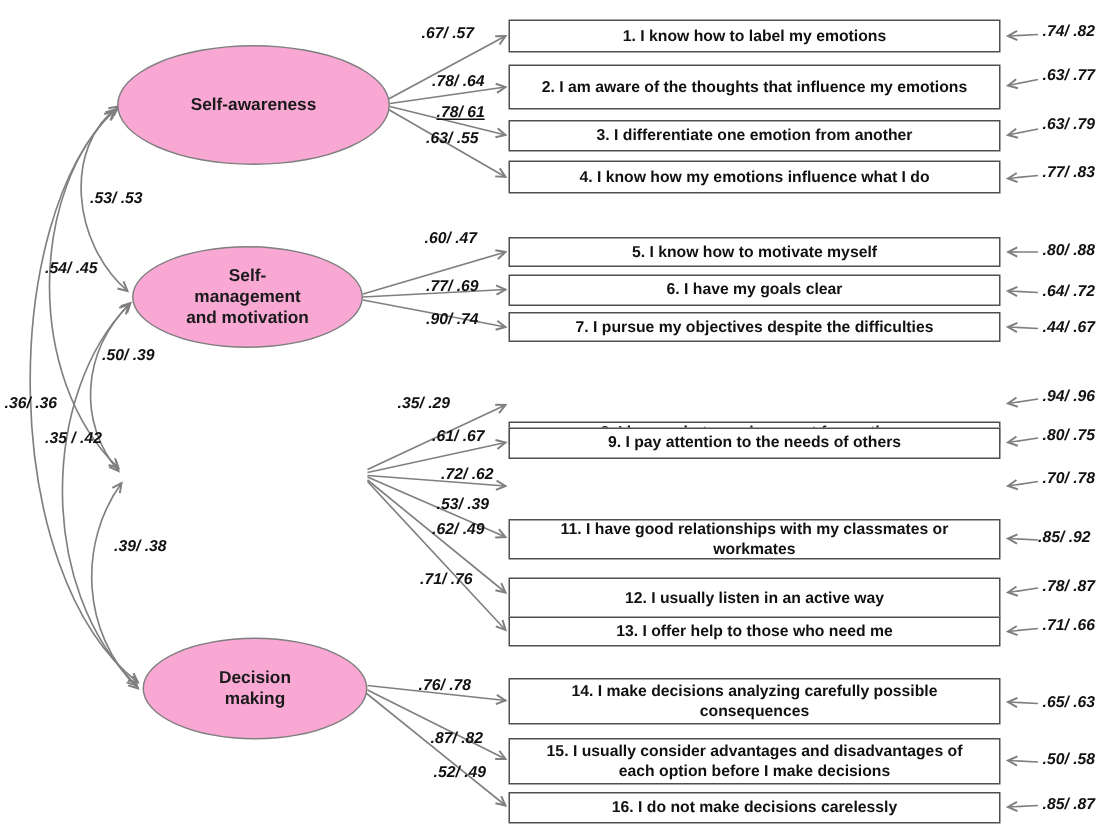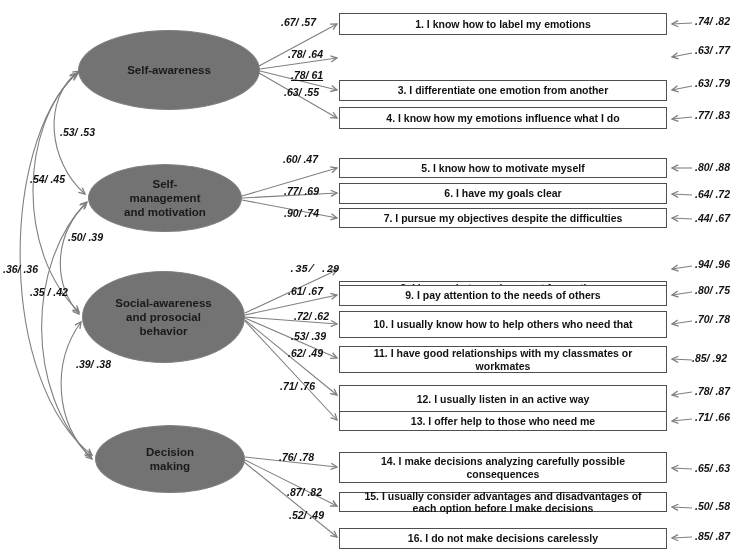--- a/index.html
+++ b/index.html
@@ -2,21 +2,21 @@
 <html><head>
 <meta charset="utf-8">
 <style>
   html,body{margin:0;padding:0;background:#fff;}
   #canvas{
     position:relative;width:737px;height:555px;background:#ffffff;overflow:hidden;
     font-family:"Liberation Sans","DejaVu Sans",sans-serif;color:#000;
   }
   #arrow-layer{position:absolute;left:0;top:0;z-index:1;}
   .factor{
-    position:absolute;z-index:2;box-sizing:border-box;background:#737373;
+    position:absolute;z-index:2;box-sizing:border-box;background:#f9a8d4;
     border:1.3px solid #7f7f7f;border-radius:50%;
     display:flex;align-items:center;justify-content:center;text-align:center;
     font-weight:bold;font-size:11.5px;line-height:1.22;white-space:pre-line;color:#1a1a1a;
   }
   .item{
     position:absolute;z-index:2;box-sizing:border-box;background:#fff;
     border:1.4px solid #4f4f4f;left:339px;width:328px;
     display:flex;align-items:center;justify-content:center;text-align:center;
     font-weight:bold;font-size:10.5px;line-height:1.15;color:#111;padding:1px 20px;
   }
@@ -89,56 +89,51 @@
   </svg>
 
   <div class="factor" style="left:78px;top:30px;width:182px;height:80px;">
     <span>Self-awareness</span>
   </div>
   <div class="factor" style="left:88px;top:164px;width:154px;height:68px;">
     <span>Self-
 management
 and motivation</span>
   </div>
-  <div class="factor" style="left:82px;top:271px;width:163px;height:92px;">
-    <span>Social-awareness
-and prosocial
-behavior</span>
-  </div>
   <div class="factor" style="left:95px;top:425px;width:150px;height:68px;">
     <span>Decision
 making</span>
   </div>
 
   <div class="item" style="top:13px;height:22px;">1. I know how to label my emotions</div>
+  <div class="item" style="top:43px;height:30px;">2. I am aware of the thoughts that influence my emotions</div>
   <div class="item" style="top:80px;height:21px;">3. I differentiate one emotion from another</div>
   <div class="item" style="top:107px;height:22px;">4. I know how my emotions influence what I do</div>
   <div class="item" style="top:158px;height:20px;">5. I know how to motivate myself</div>
   <div class="item" style="top:183px;height:21px;">6. I have my goals clear</div>
   <div class="item" style="top:208px;height:20px;">7. I pursue my objectives despite the difficulties</div>
   <div class="item" style="top:260px;height:15px;margin-top:21px;">8. I know what people expect from others</div>
   <div class="item" style="top:285px;height:21px;">9. I pay attention to the needs of others</div>
-  <div class="item" style="top:311px;height:27px;">10. I usually know how to help others who need that</div>
   <div class="item" style="top:346px;height:27px;">11. I have good relationships with my classmates or workmates</div>
   <div class="item" style="top:385px;height:28px;">12. I usually listen in an active way</div>
   <div class="item" style="top:411px;height:20px;">13. I offer help to those who need me</div>
   <div class="item" style="top:452px;height:31px;">14. I make decisions analyzing carefully possible consequences</div>
-  <div class="item" style="top:492px;height:20px;">15. I usually consider advantages and disadvantages of each option before I make decisions</div>
+  <div class="item" style="top:492px;height:31px;">15. I usually consider advantages and disadvantages of each option before I make decisions</div>
   <div class="item" style="top:528px;height:21px;">16. I do not make decisions carelessly</div>
 
   <div class="coef" style="left:281px;top:16px;">.67/ .57</div>
   <div class="coef" style="left:288px;top:48px;">.78/ .64</div>
   <div class="coef" style="left:291px;top:69px;text-decoration:underline;">.78/ 61</div>
   <div class="coef" style="left:284px;top:86px;">.63/ .55</div>
 
   <div class="coef" style="left:283px;top:153px;">.60/ .47</div>
   <div class="coef" style="left:284px;top:185px;">.77/ .69</div>
   <div class="coef" style="left:284px;top:207px;">.90/ .74</div>
 
-  <div class="coef" style="left:289px;top:263px;font-family:Liberation Mono, monospace;">.35/ .29</div>
+  <div class="coef" style="left:265px;top:263px;">.35/ .29</div>
   <div class="coef" style="left:288px;top:285px;">.61/ .67</div>
   <div class="coef" style="left:294px;top:310px;">.72/ .62</div>
   <div class="coef" style="left:291px;top:330px;">.53/ .39</div>
   <div class="coef" style="left:288px;top:347px;">.62/ .49</div>
   <div class="coef" style="left:280px;top:380px;">.71/ .76</div>
 
   <div class="coef" style="left:279px;top:451px;">.76/ .78</div>
   <div class="coef" style="left:287px;top:486px;">.87/ .82</div>
   <div class="coef" style="left:289px;top:509px;">.52/ .49</div>
 

